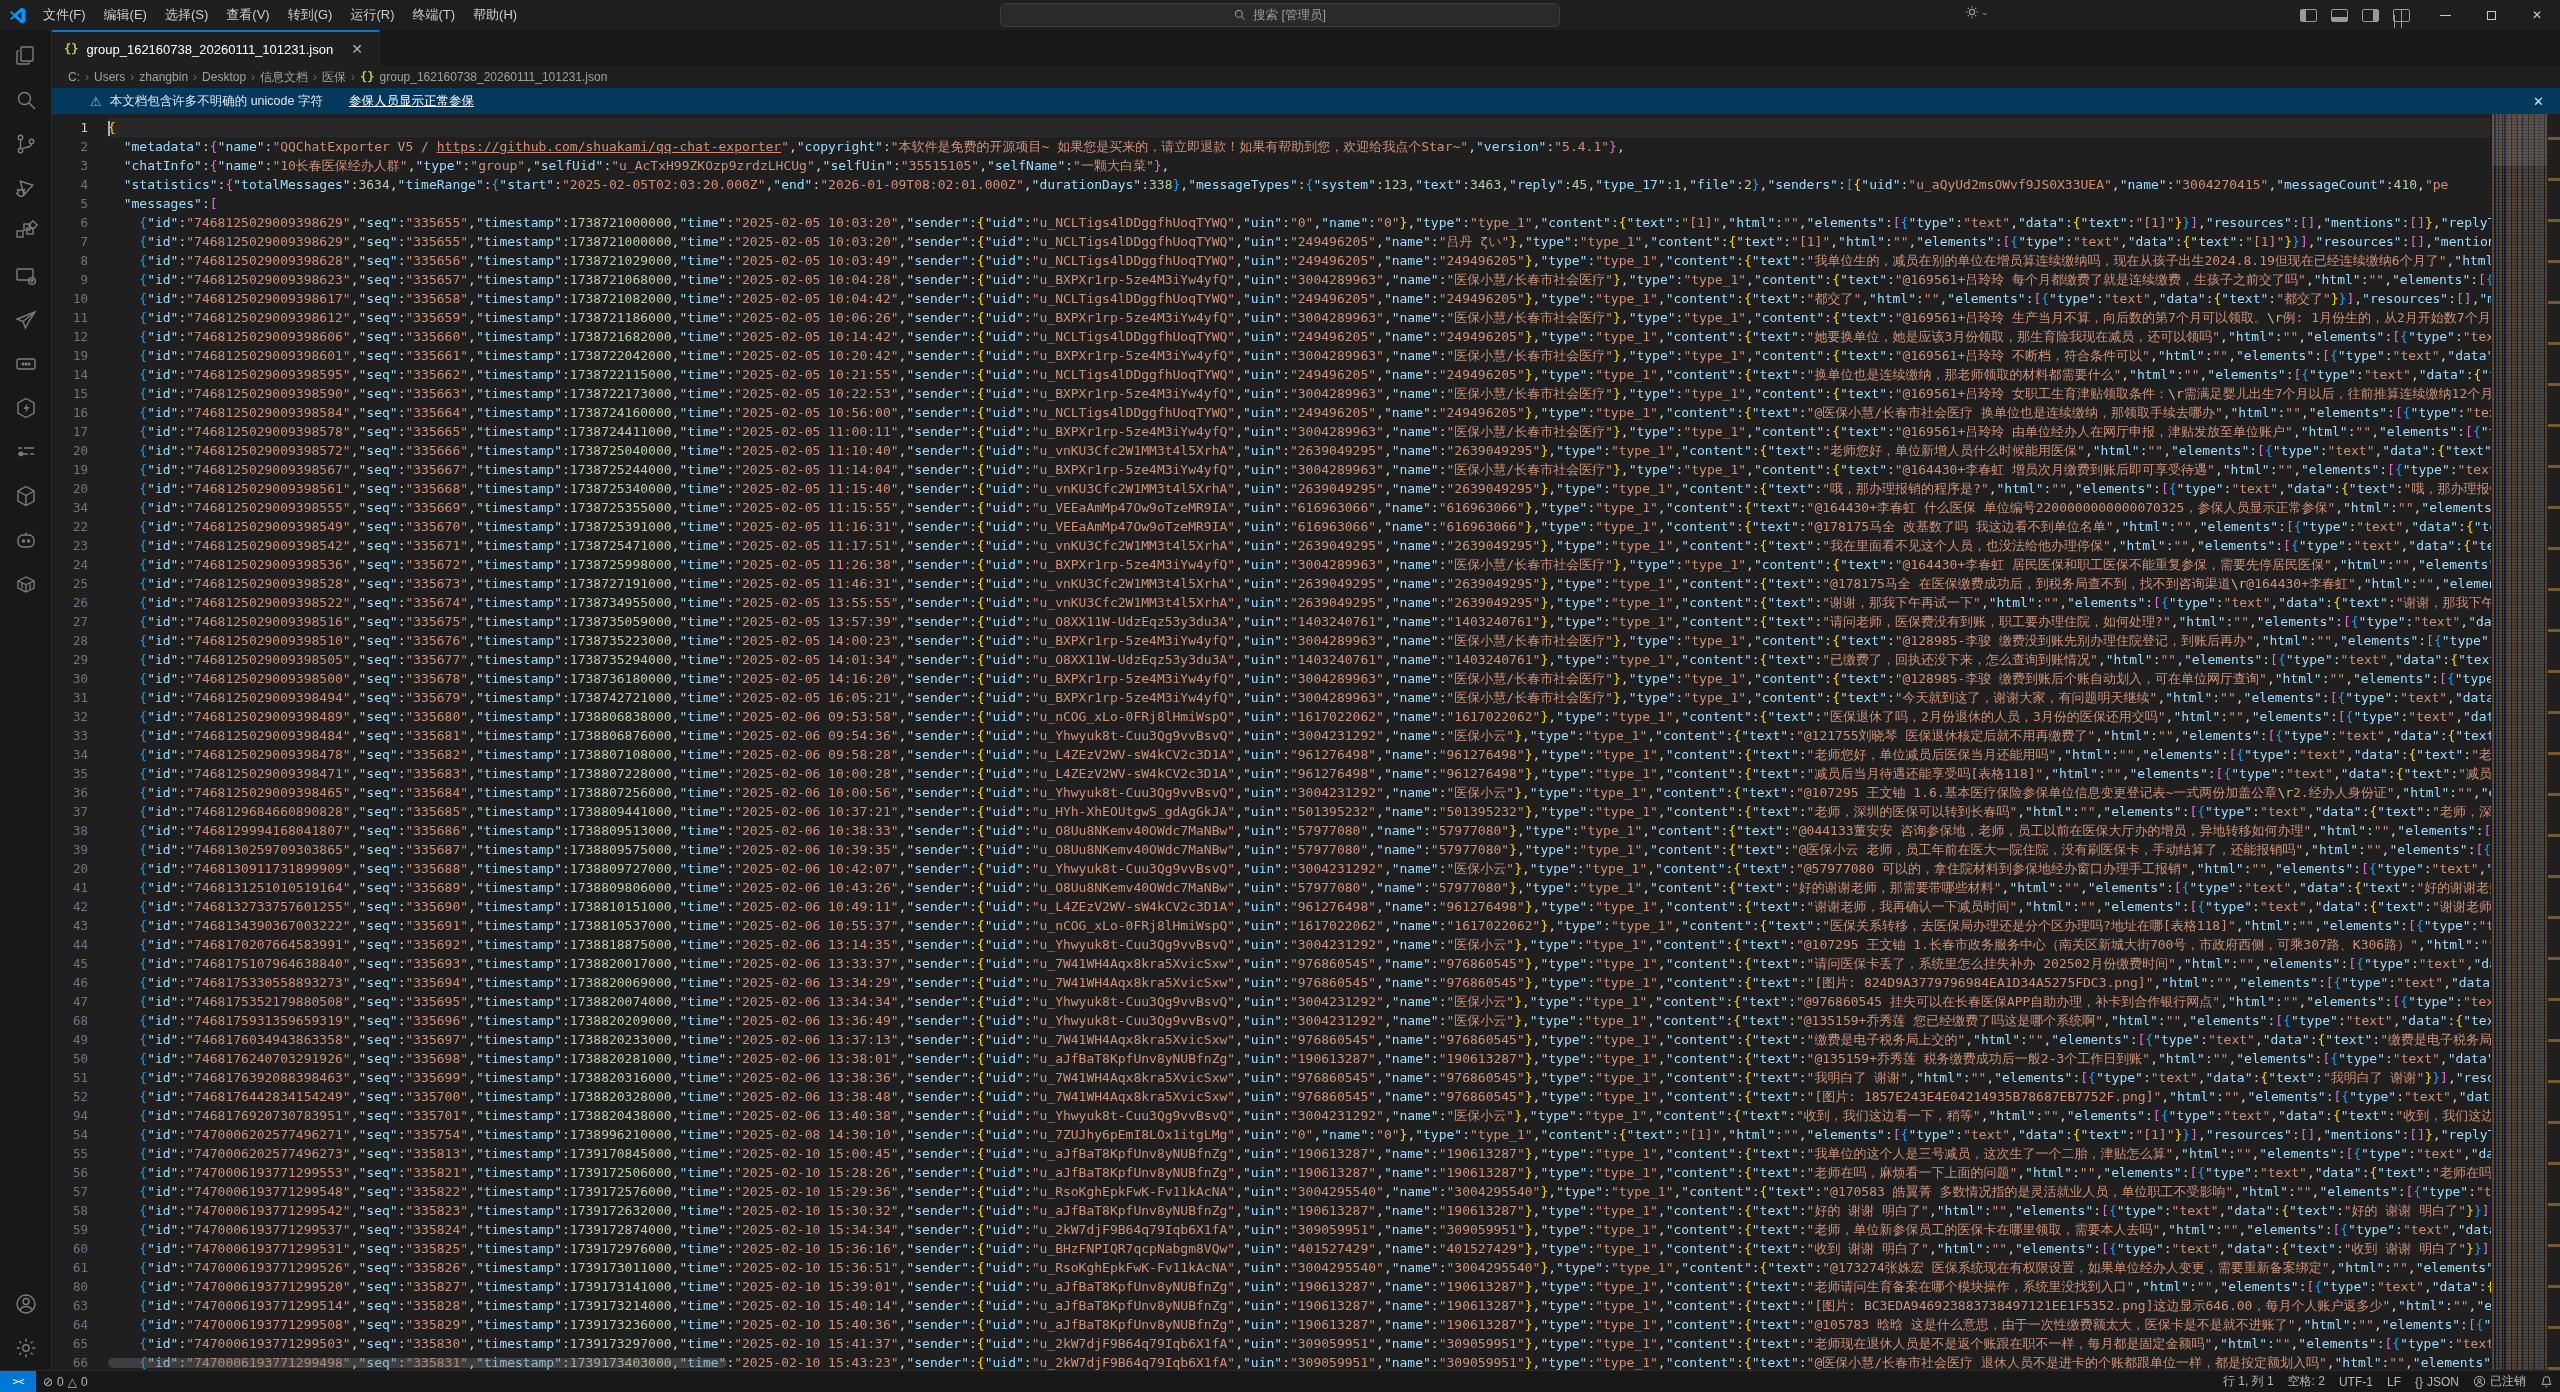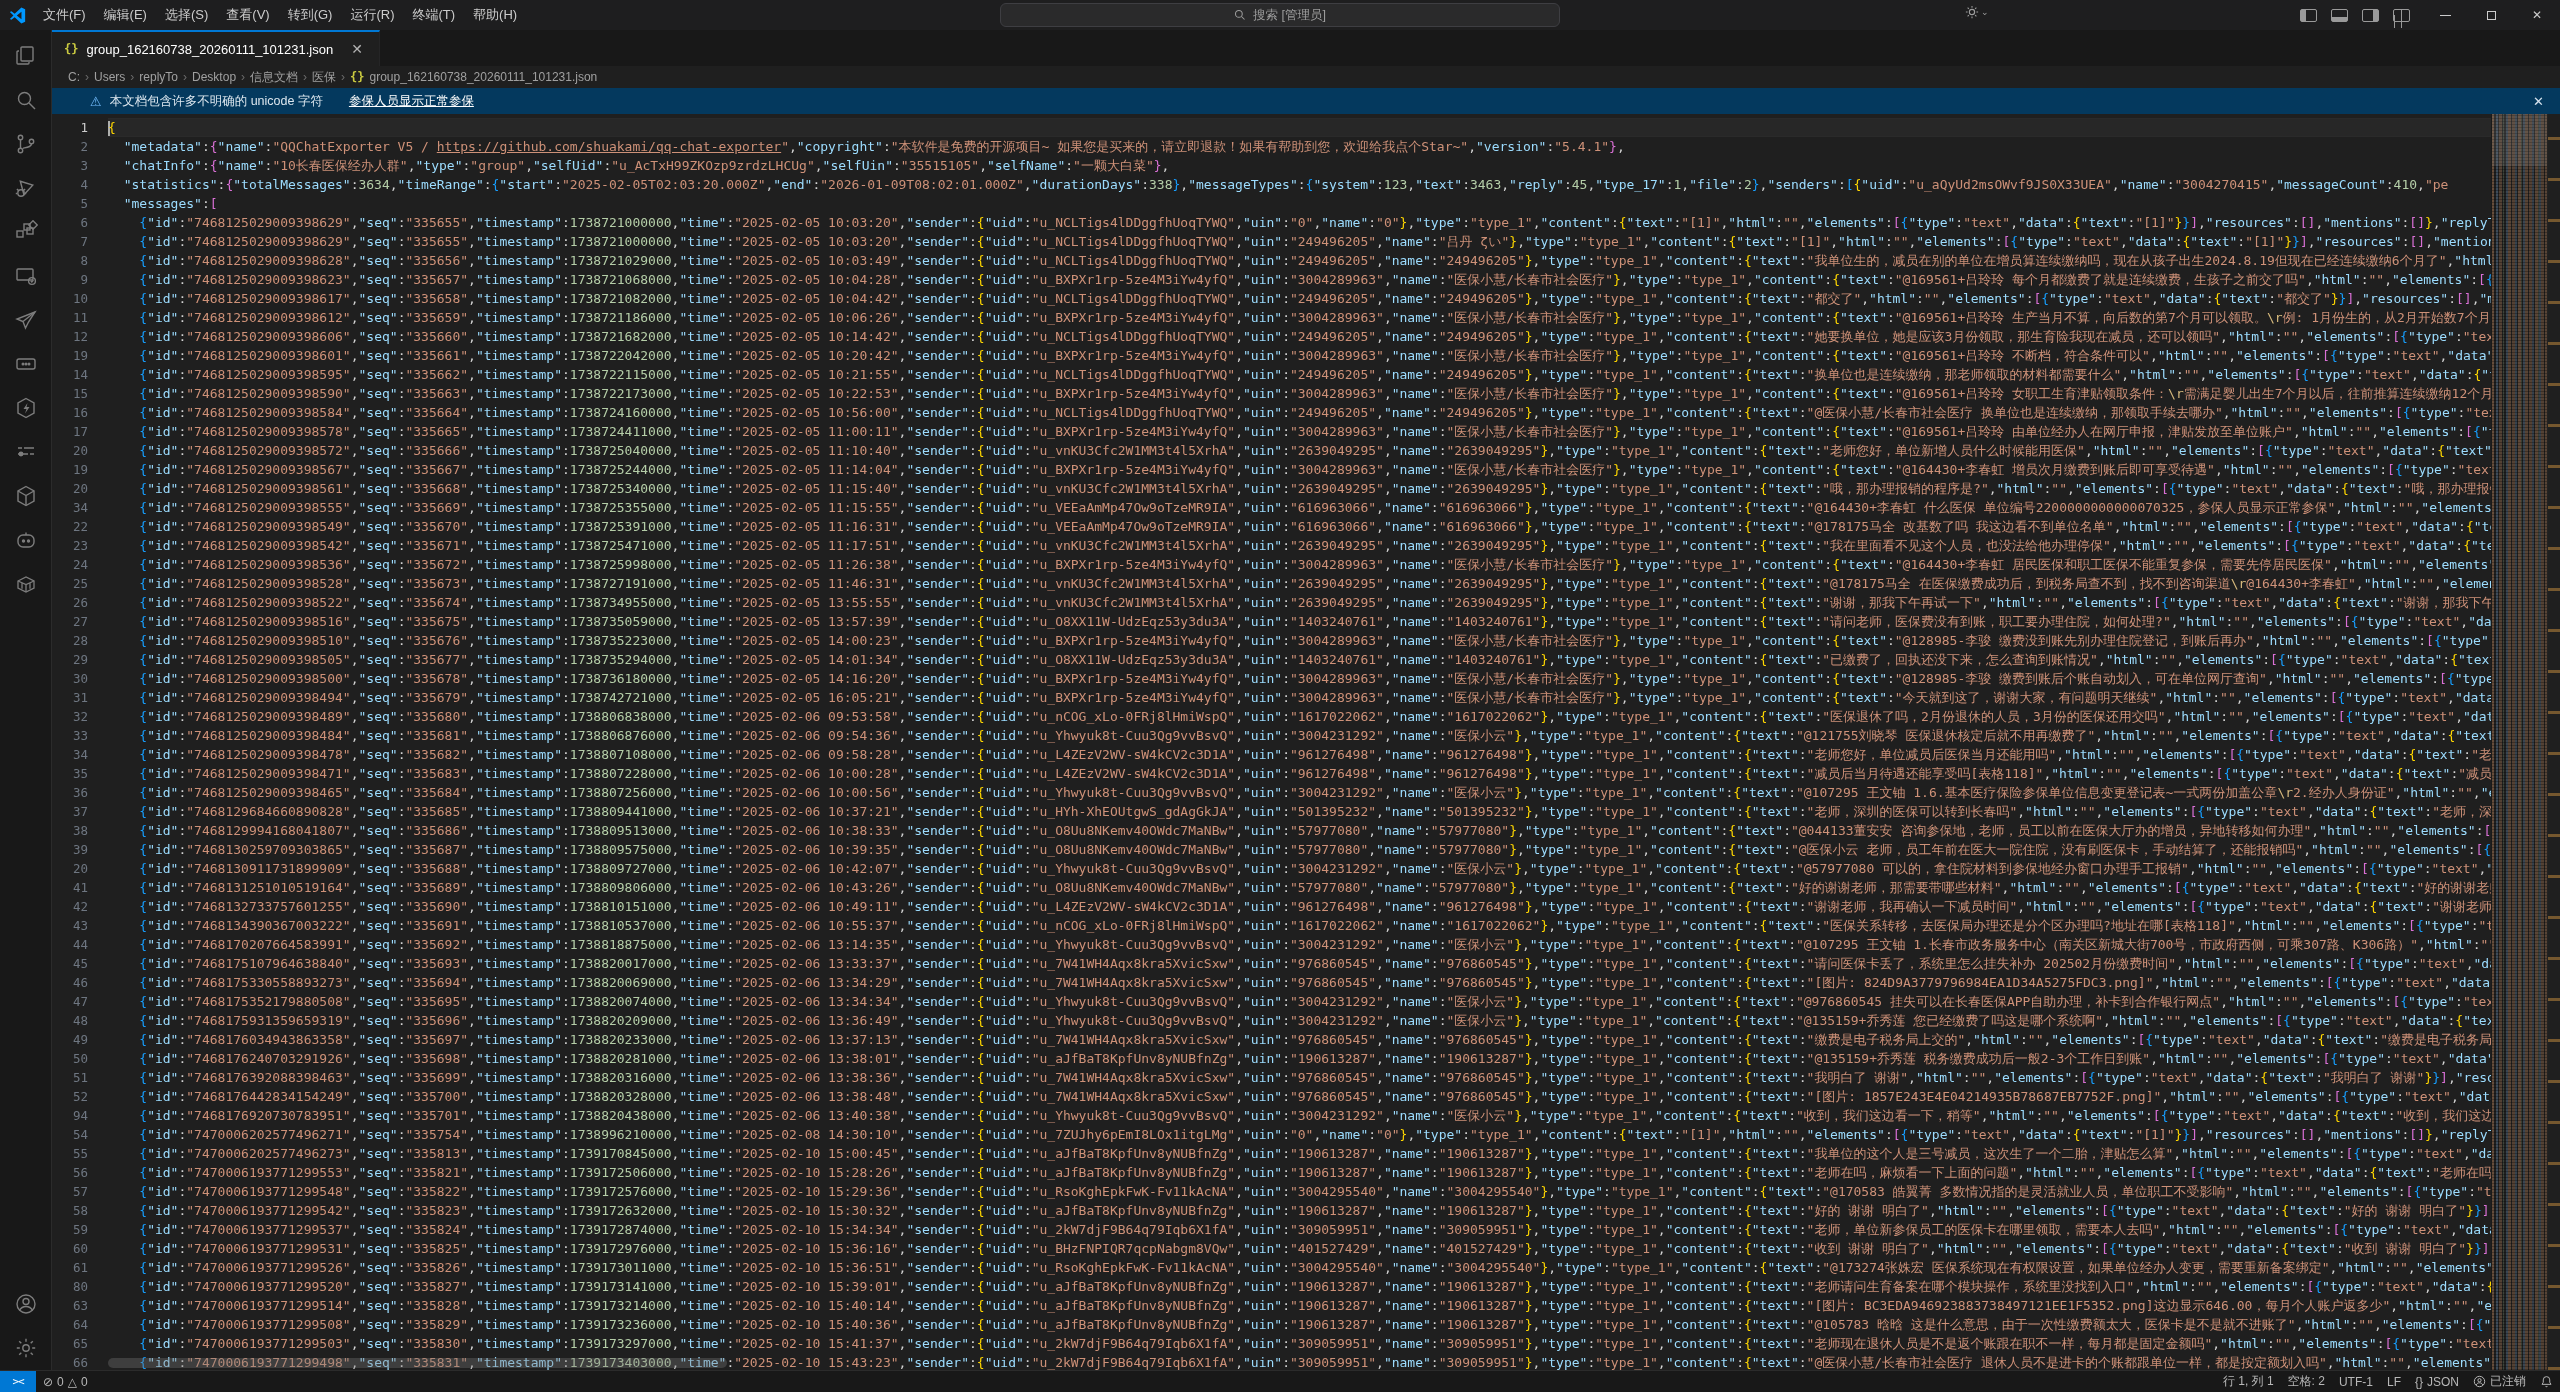--- a/index.html
+++ b/index.html
@@ -280,21 +280,21 @@
           <span>group_162160738_20260111_101231.json</span>
           <span class="tab-close">✕</span>
         </div>
       </div>
 
       <div class="breadcrumb" id="crumbs">
           <span class="crumb">C:</span>
           <span class="crumb-sep">›</span>
           <span class="crumb">Users</span>
           <span class="crumb-sep">›</span>
-          <span class="crumb">replyTo</span>
+          <span class="crumb">zhangbin</span>
           <span class="crumb-sep">›</span>
           <span class="crumb">Desktop</span>
           <span class="crumb-sep">›</span>
           <span class="crumb">信息文档</span>
           <span class="crumb-sep">›</span>
           <span class="crumb">医保</span>
           <span class="crumb-sep">›</span>
           <span class="crumb crumb-file">
             <span class="json-glyph">{}</span>
             <span>group_162160738_20260111_101231.json</span>
@@ -350,21 +350,21 @@
             <div>38</div>
             <div>39</div>
             <div>20</div>
             <div>41</div>
             <div>42</div>
             <div>43</div>
             <div>44</div>
             <div>45</div>
             <div>46</div>
             <div>47</div>
-            <div>48</div>
+            <div>68</div>
             <div>49</div>
             <div>50</div>
             <div>51</div>
             <div>52</div>
             <div>94</div>
             <div>54</div>
             <div>55</div>
             <div>56</div>
             <div>57</div>
             <div>58</div>

